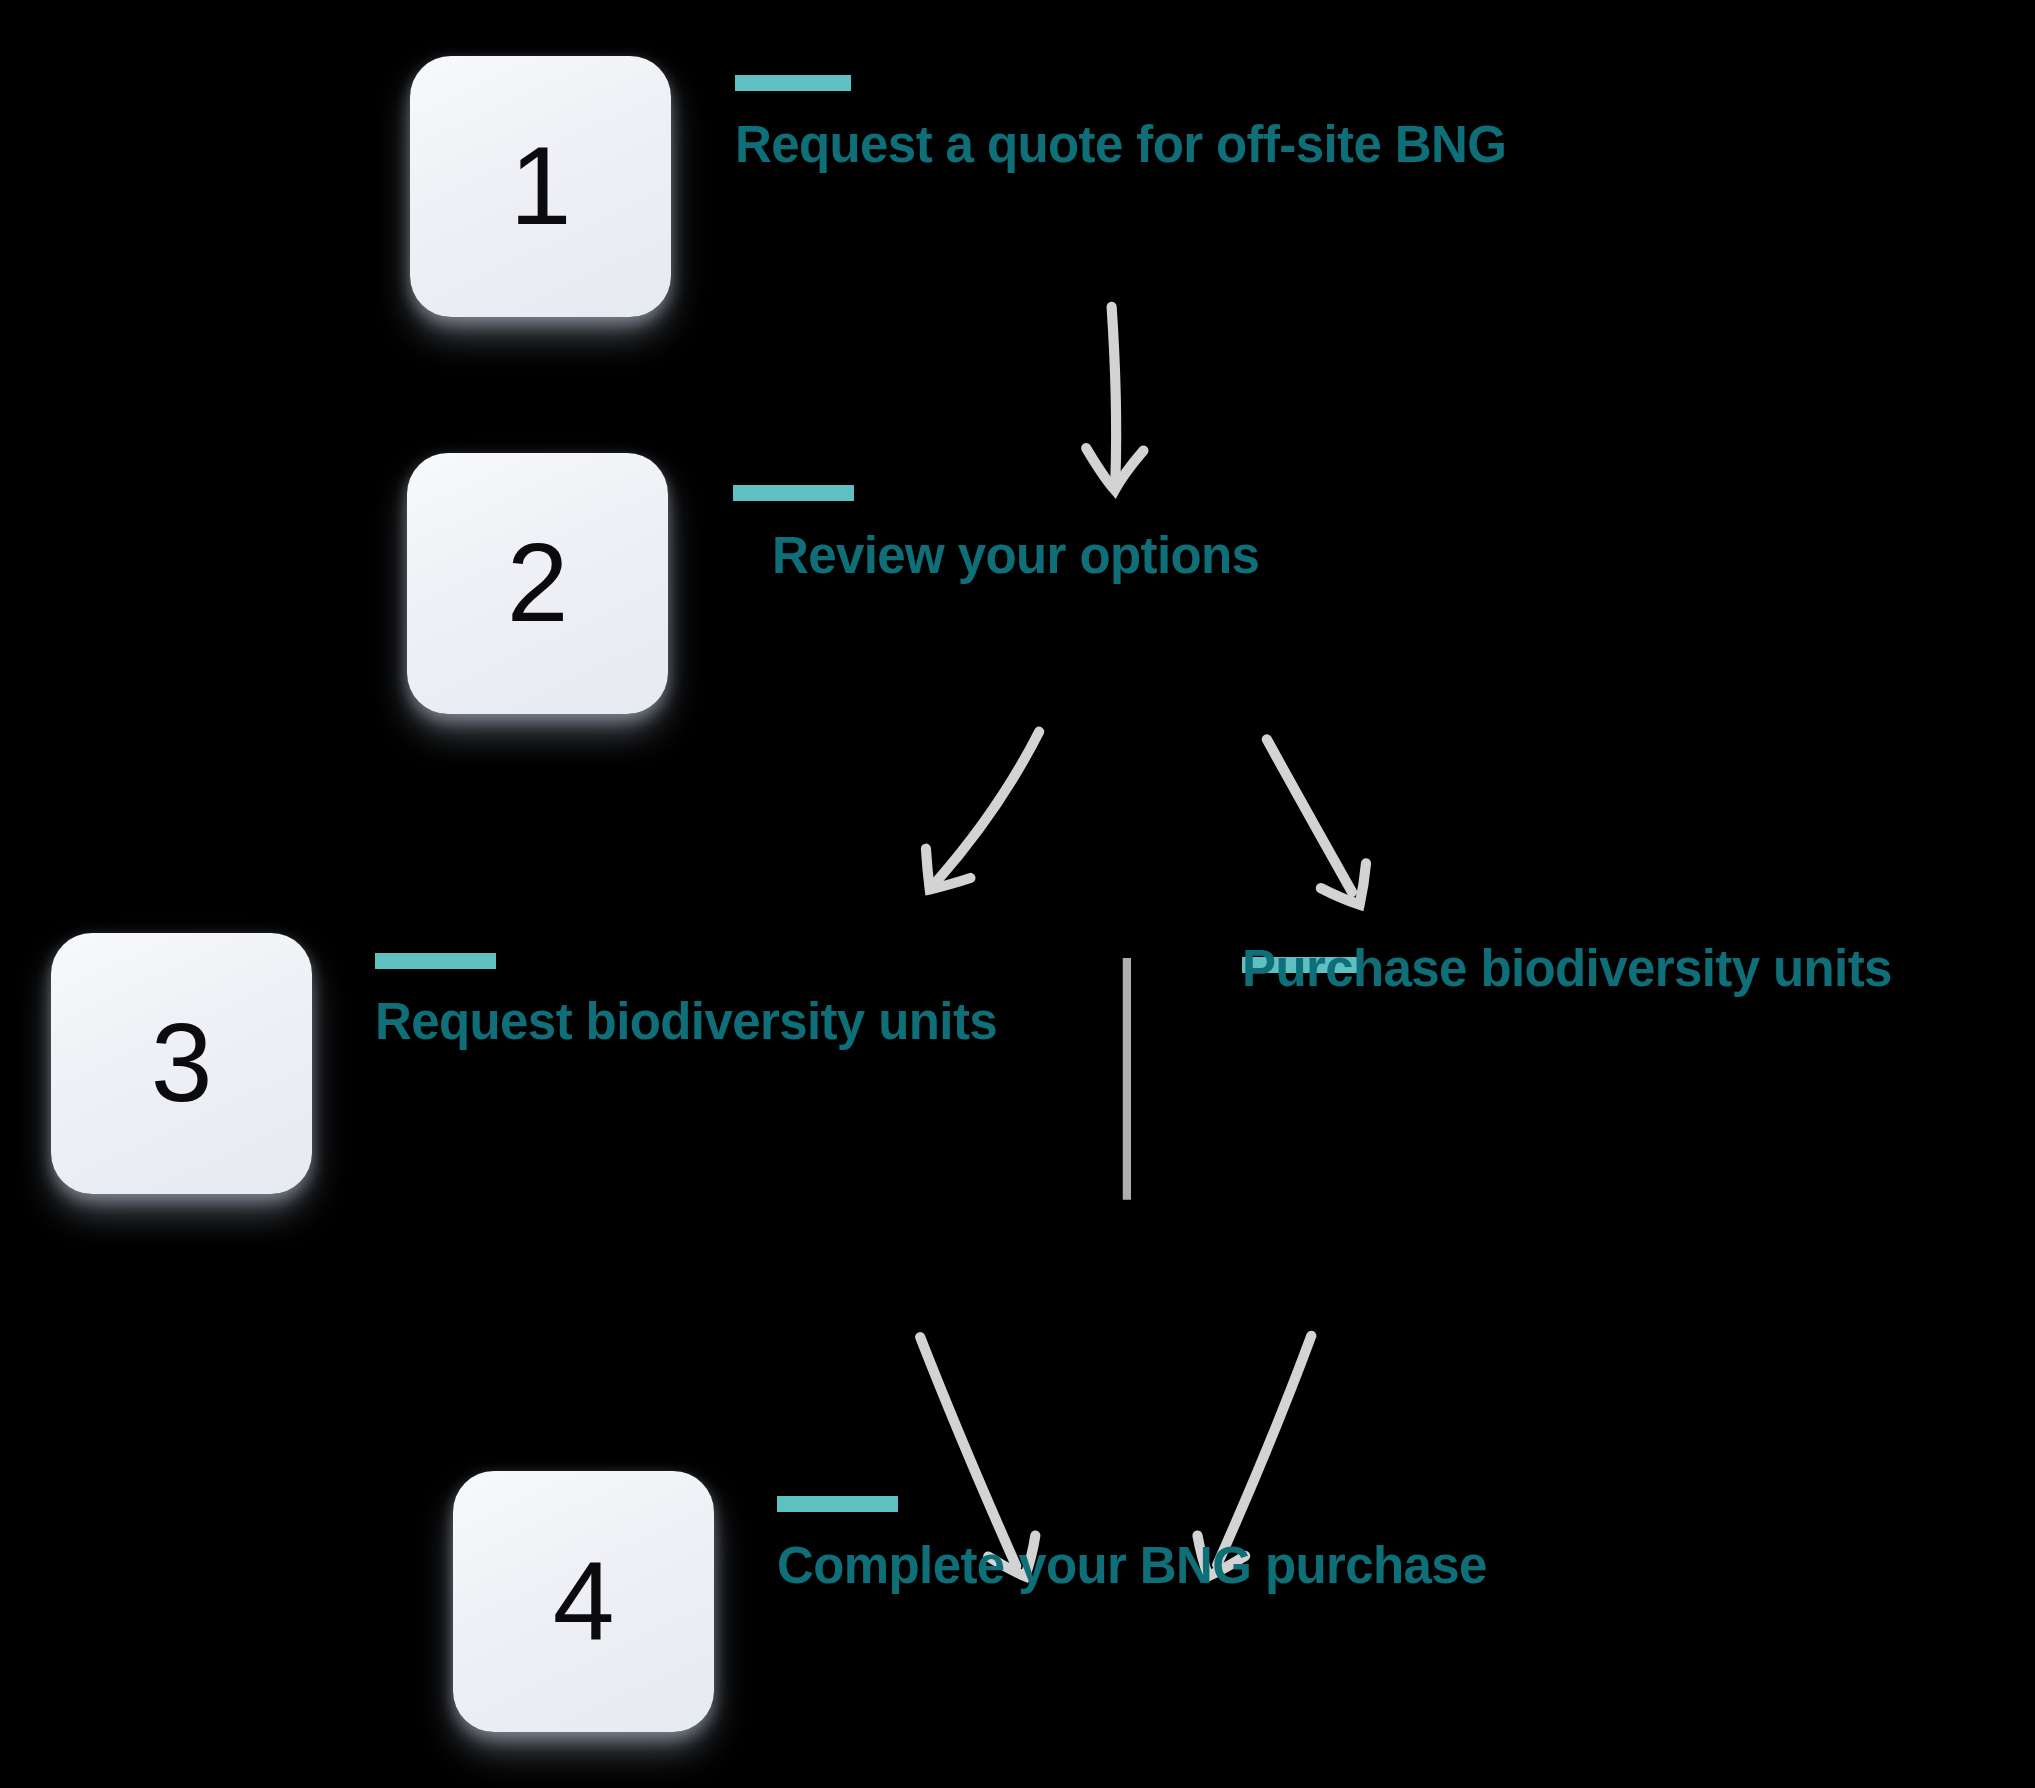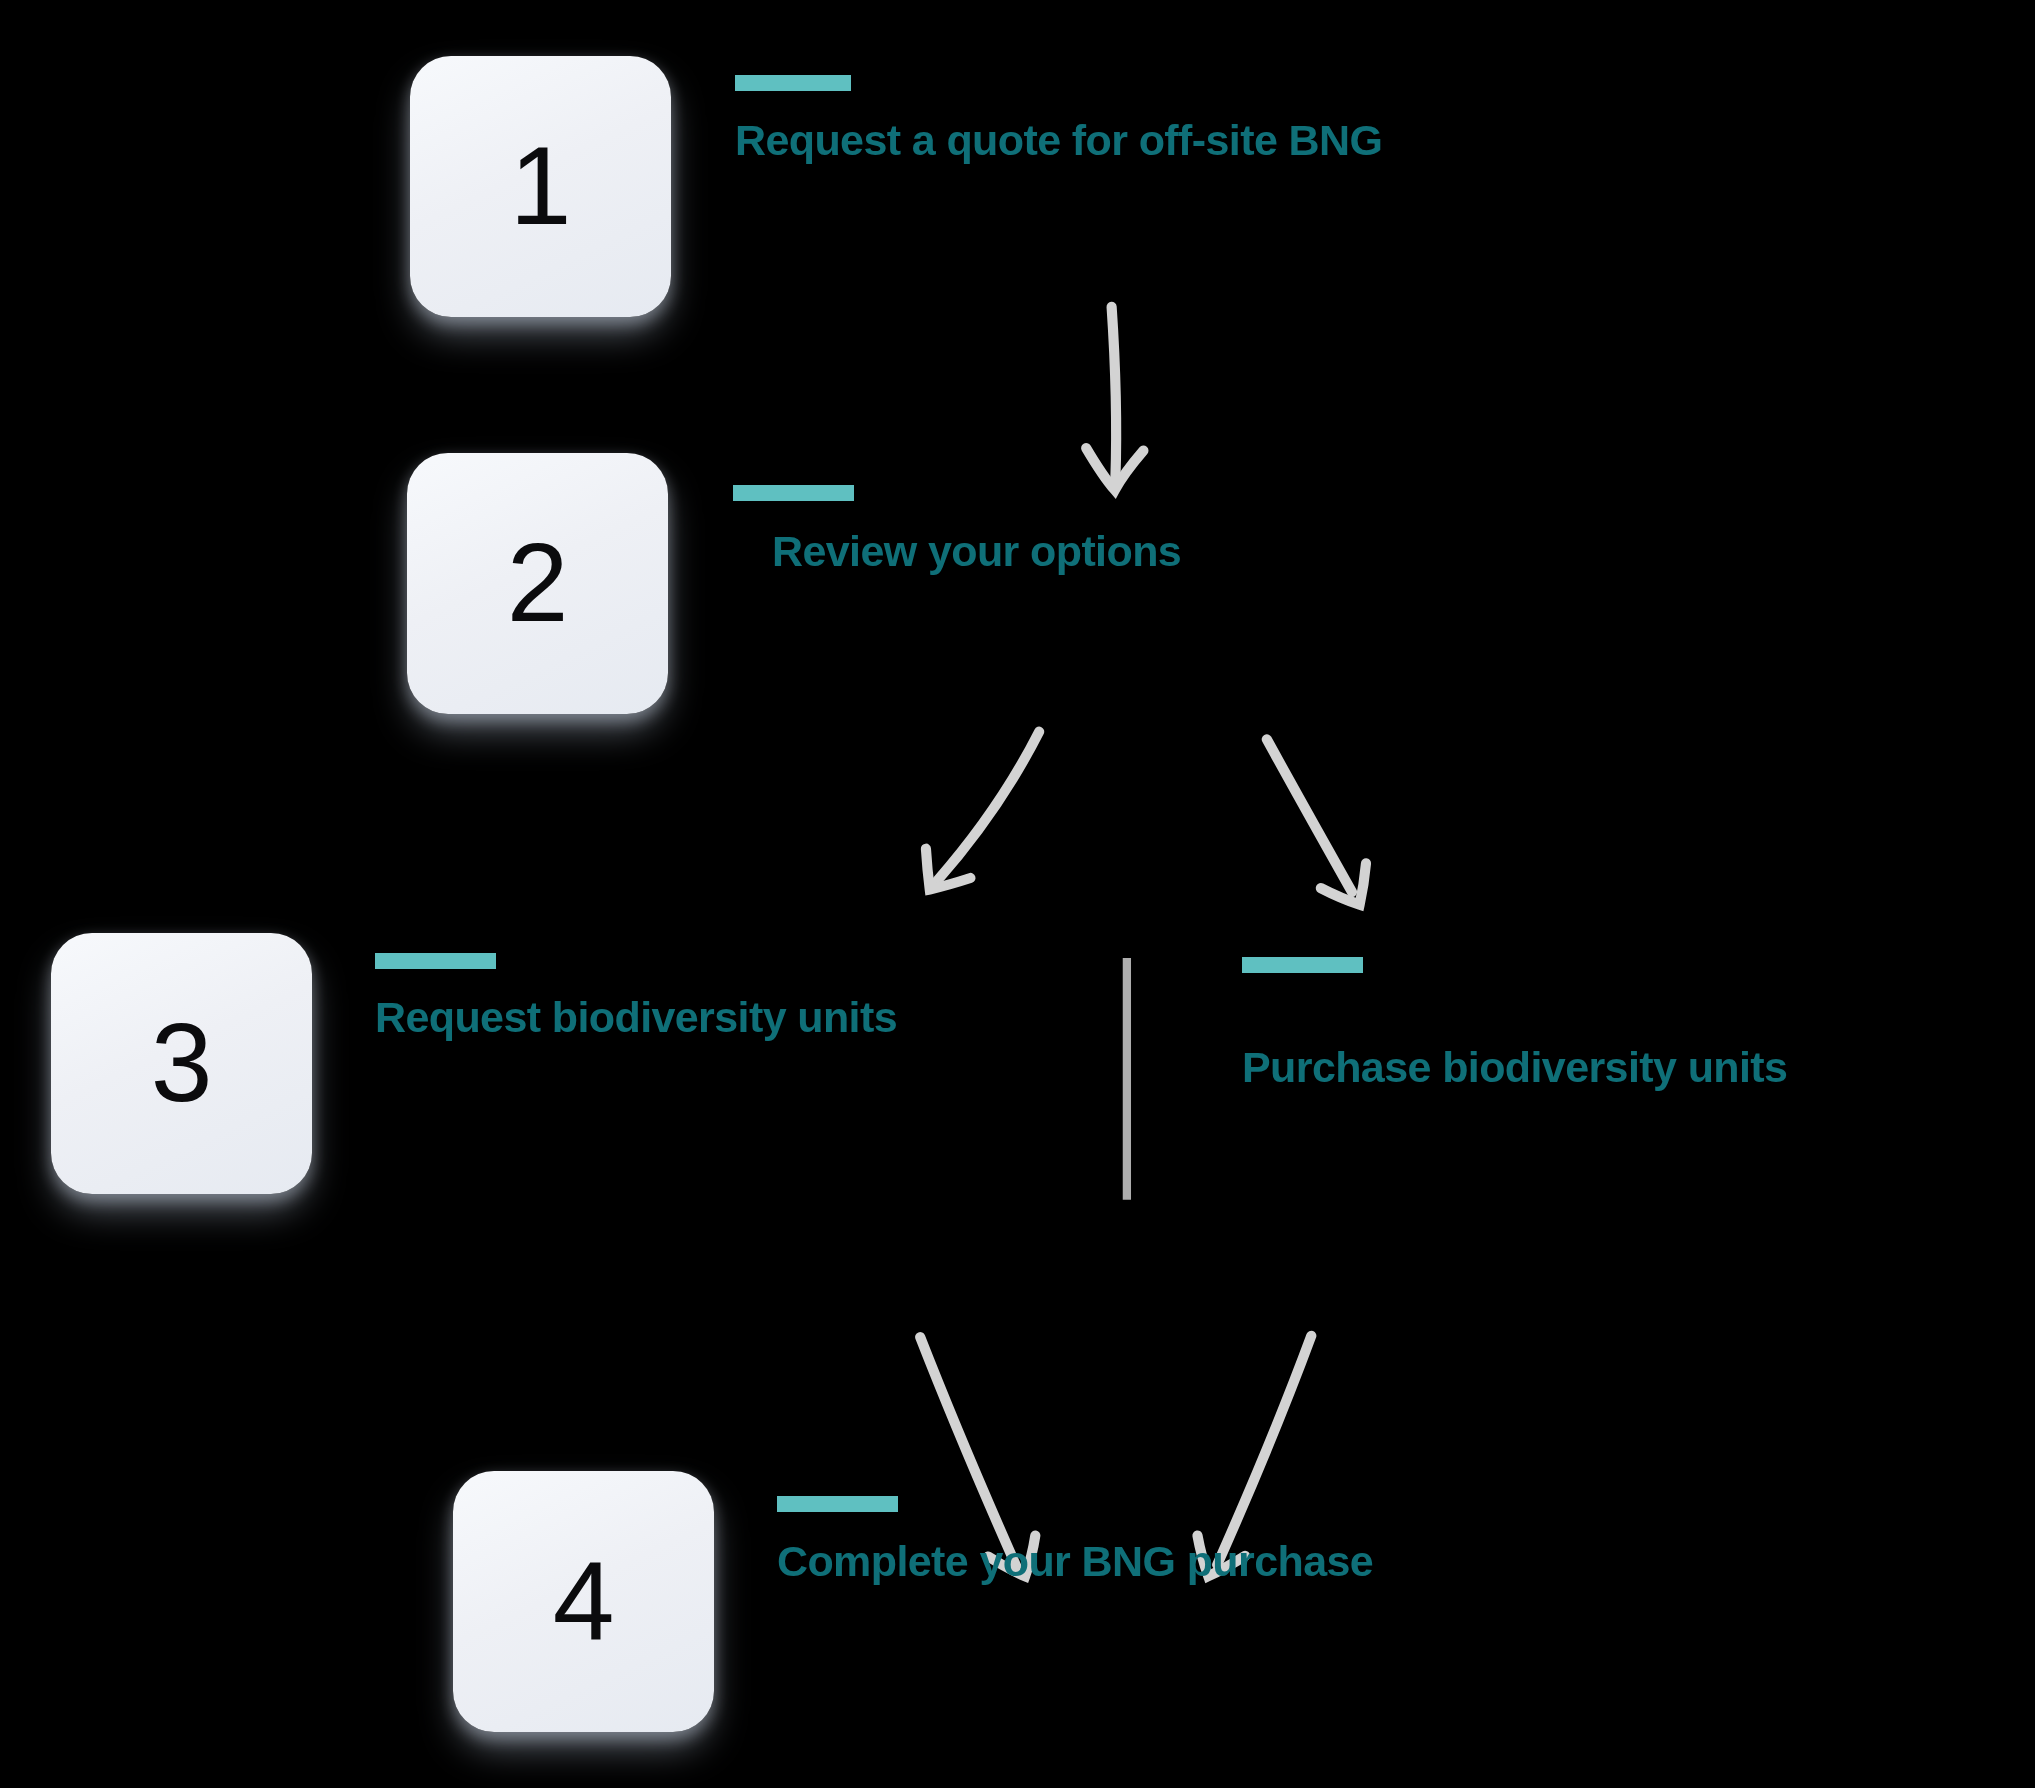--- a/index.html
+++ b/index.html
@@ -31,38 +31,38 @@
   .num{
     font-size:111px;line-height:1;font-weight:400;
     color:var(--number);
   }
   .accent{
     position:absolute;width:121px;height:16px;
     background:var(--accent);
   }
   .title{
     position:absolute;margin:0;
-    font-size:43px;line-height:1.15;font-weight:700;letter-spacing:-0.6px;
+    font-size:51px;line-height:1.15;font-weight:700;letter-spacing:-0.6px;
     color:var(--heading);white-space:nowrap;
   }
   
   .s1-card{left:410px;top:56px;}
   .s1-accent{left:735px;top:75px;width:116px;}
   .s1-title{left:735px;top:116px;}
   
   .s2-card{left:407px;top:453px;}
   .s2-accent{left:733px;top:485px;}
   .s2-title{left:733px;top:527px;margin-left:39px;}
   
   .s3-card{left:51px;top:933px;}
   .s3-accent{left:375px;top:953px;}
   .s3-title{left:375px;top:993px;}
   
   .s3b-accent{left:1242px;top:957px;}
-  .s3b-title{left:1242px;top:1043px;}
+  .s3b-title{left:1242px;top:940px;}
   
   .s4-card{left:453px;top:1471px;}
   .s4-accent{left:777px;top:1496px;}
   .s4-title{left:777px;top:1537px;}
 </style>
 </head>
 <body>
 
 <div class="canvas">
 

